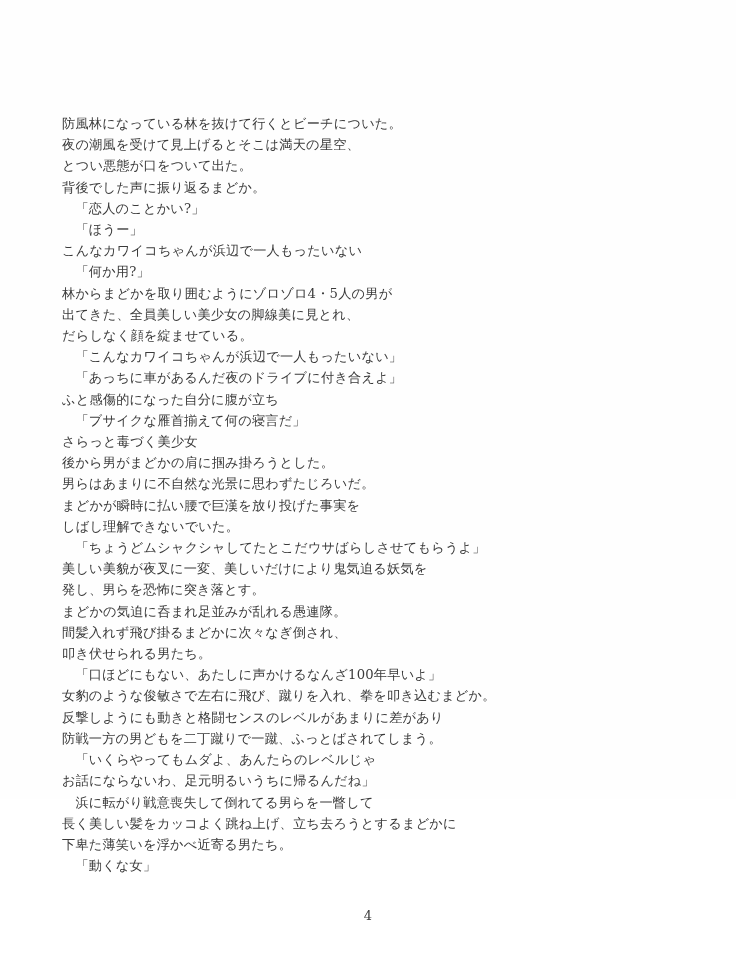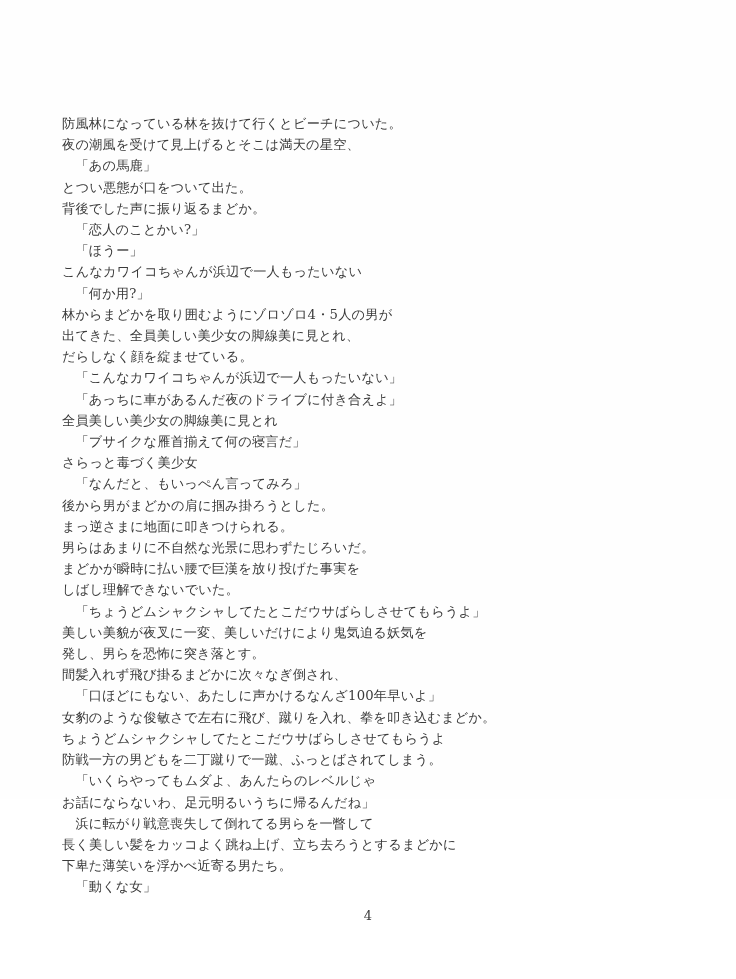--- a/index.html
+++ b/index.html
@@ -48,48 +48,47 @@
     font-family: "DejaVu Serif", "Liberation Serif", serif;
   }
 </style>
 </head>
 <body>
 
 <div class="page">
   <div class="text-block">
     <div class="line">防風林になっている林を抜けて行くとビーチについた。</div>
     <div class="line">夜の潮風を受けて見上げるとそこは満天の星空、</div>
-    <div class="line">　「あの馬鹿」</div>
     <div class="line">とつい悪態が口をついて出た。</div>
     <div class="line">背後でした声に振り返るまどか。</div>
     <div class="line">　「恋人のことかい?」</div>
     <div class="line">　「ほうー」</div>
     <div class="line">こんなカワイコちゃんが浜辺で一人もったいない</div>
     <div class="line">　「何か用?」</div>
     <div class="line">林からまどかを取り囲むようにゾロゾロ4・5人の男が</div>
     <div class="line">出てきた、全員美しい美少女の脚線美に見とれ、</div>
     <div class="line">だらしなく顔を綻ませている。</div>
     <div class="line">　「こんなカワイコちゃんが浜辺で一人もったいない」</div>
     <div class="line">　「あっちに車があるんだ夜のドライブに付き合えよ」</div>
-    <div class="line">全員美しい美少女の脚線美に見とれ</div>
+    <div class="line">ふと感傷的になった自分に腹が立ち</div>
     <div class="line">　「ブサイクな雁首揃えて何の寝言だ」</div>
     <div class="line">さらっと毒づく美少女</div>
-    <div class="line">　「なんだと、もいっぺん言ってみろ」</div>
     <div class="line">後から男がまどかの肩に掴み掛ろうとした。</div>
-    <div class="line">まっ逆さまに地面に叩きつけられる。</div>
     <div class="line">男らはあまりに不自然な光景に思わずたじろいだ。</div>
     <div class="line">まどかが瞬時に払い腰で巨漢を放り投げた事実を</div>
     <div class="line">しばし理解できないでいた。</div>
     <div class="line">　「ちょうどムシャクシャしてたとこだウサばらしさせてもらうよ」</div>
     <div class="line">美しい美貌が夜叉に一変、美しいだけにより鬼気迫る妖気を</div>
     <div class="line">発し、男らを恐怖に突き落とす。</div>
+    <div class="line">まどかの気迫に呑まれ足並みが乱れる愚連隊。</div>
     <div class="line">間髪入れず飛び掛るまどかに次々なぎ倒され、</div>
+    <div class="line">叩き伏せられる男たち。</div>
     <div class="line">　「口ほどにもない、あたしに声かけるなんざ100年早いよ」</div>
     <div class="line">女豹のような俊敏さで左右に飛び、蹴りを入れ、拳を叩き込むまどか。</div>
-    <div class="line">ちょうどムシャクシャしてたとこだウサばらしさせてもらうよ</div>
+    <div class="line">反撃しようにも動きと格闘センスのレベルがあまりに差があり</div>
     <div class="line">防戦一方の男どもを二丁蹴りで一蹴、ふっとばされてしまう。</div>
     <div class="line">　「いくらやってもムダよ、あんたらのレベルじゃ</div>
     <div class="line">お話にならないわ、足元明るいうちに帰るんだね」</div>
     <div class="line">　浜に転がり戦意喪失して倒れてる男らを一瞥して</div>
     <div class="line">長く美しい髪をカッコよく跳ね上げ、立ち去ろうとするまどかに</div>
     <div class="line">下卑た薄笑いを浮かべ近寄る男たち。</div>
     <div class="line">　「動くな女」</div>
 
   </div>
   <div class="page-number">4</div>

